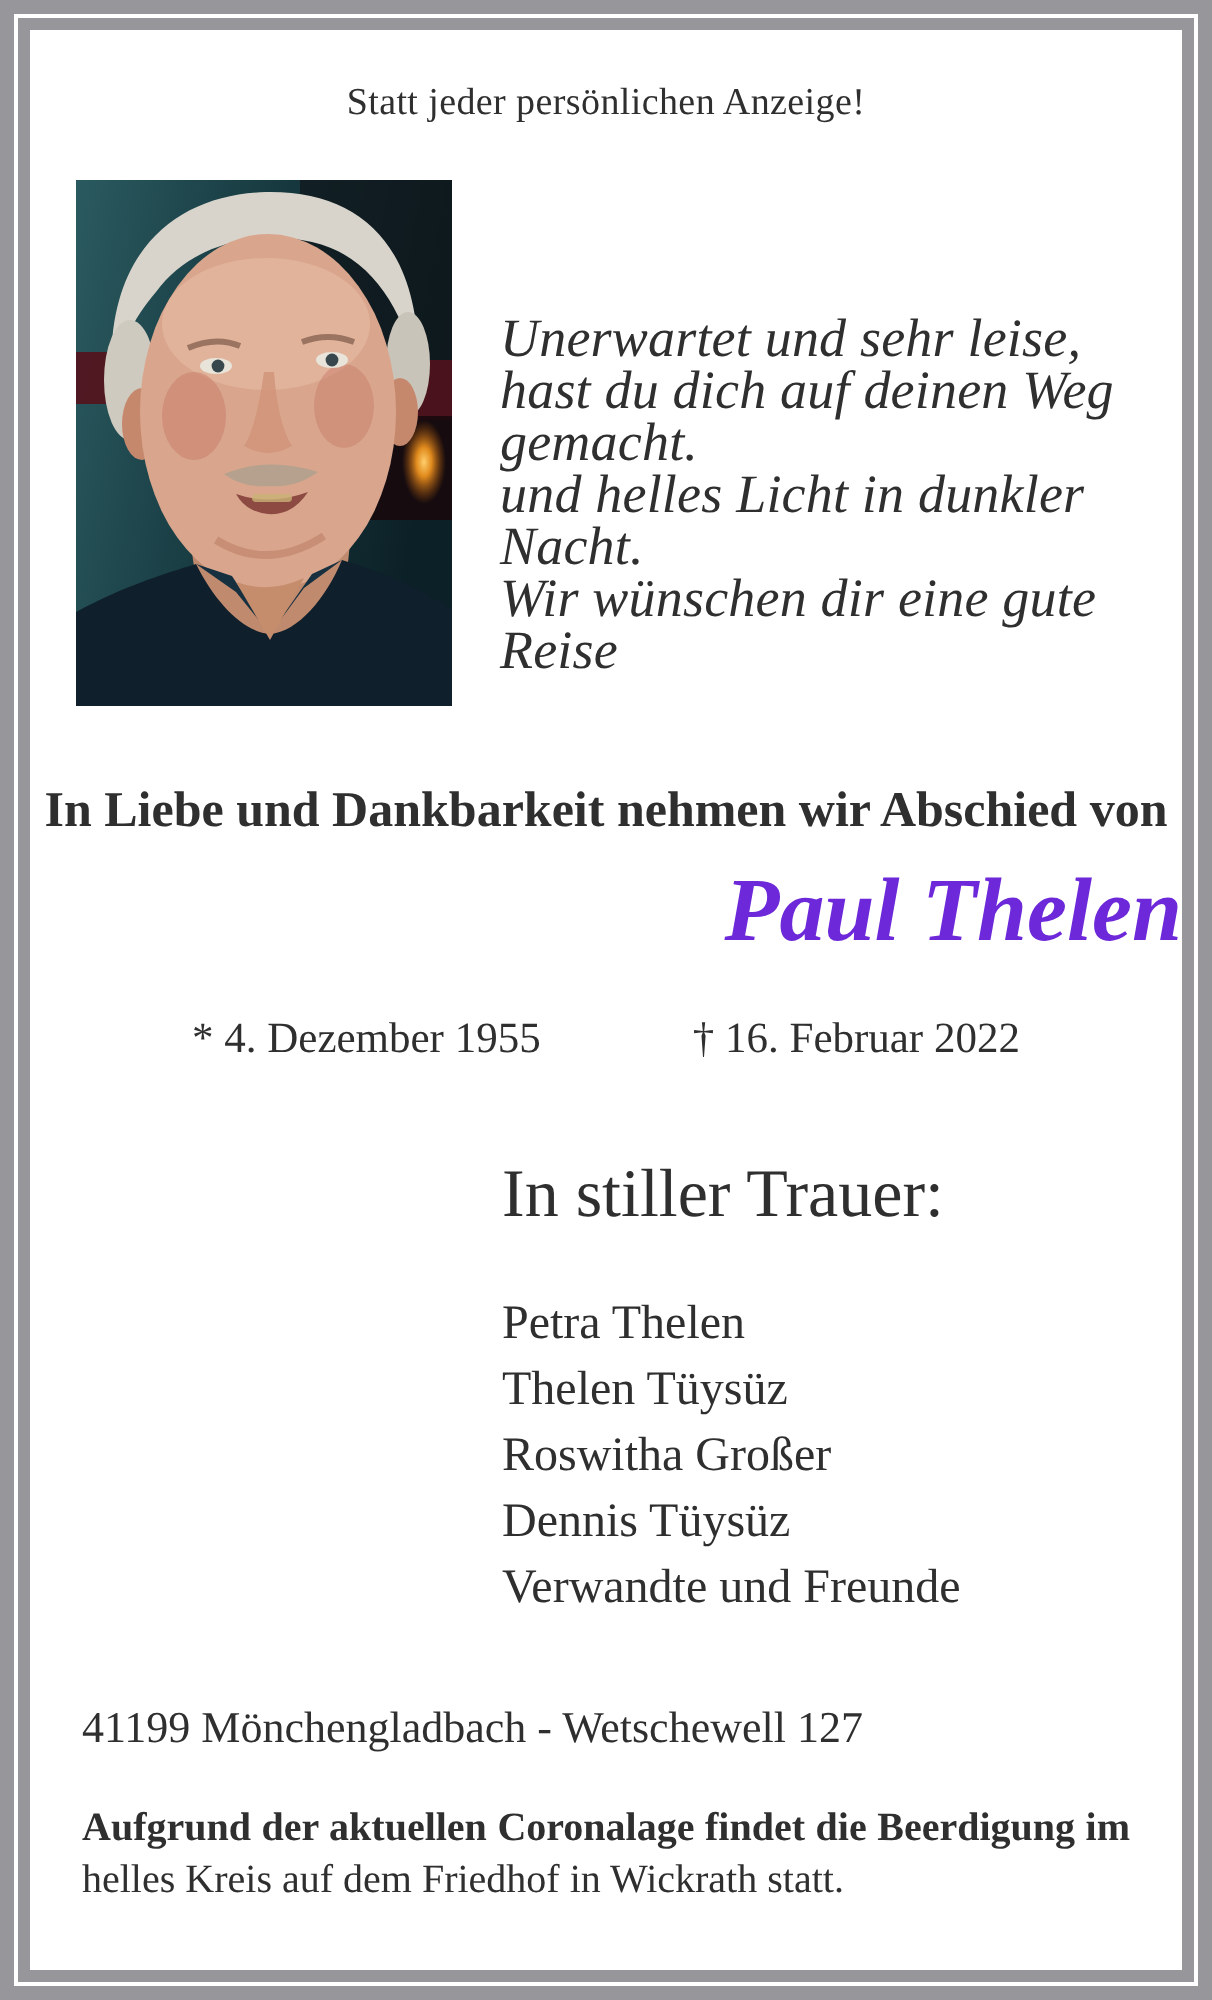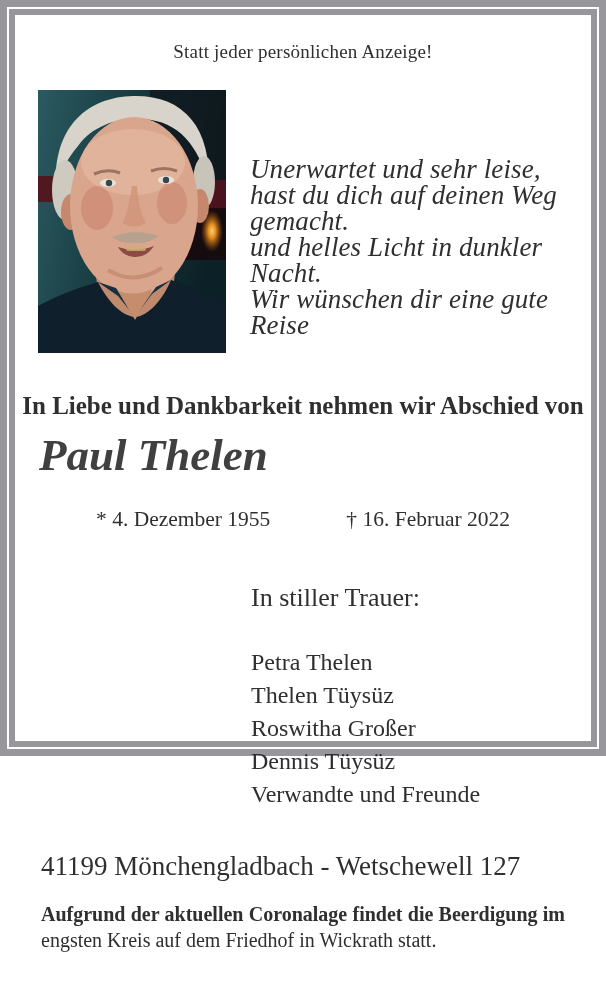--- a/index.html
+++ b/index.html
@@ -2,21 +2,21 @@
 <html><head>
 <meta charset="utf-8">
 <style>
   html, body { margin: 0; padding: 0; background: #ffffff; }
   body {
     width: 606px; height: 1000px; overflow: hidden;
     font-family: "Liberation Serif", "DejaVu Serif", serif;
     color: #2f2f2f;
   }
   .card {
-    position: relative; width: 606px; height: 756px;
+    position: relative; width: 606px; height: 1000px;
     box-sizing: border-box; background: #ffffff;
     border: 7px solid #f97316;
   }
   .inner-frame {
     position: absolute; inset: 2px;
     border: 6px solid #97979b;
     background: #ffffff;
   }
   .abs { position: absolute; }
 
@@ -37,44 +37,44 @@
     letter-spacing: 0.1px;
   }
 
   .farewell {
     top: 377px; left: 0; right: 0;
     text-align: center; font-size: 25px; font-weight: bold;
   }
 
   .deceased-name {
     top: 414px; left: 0; right: 0;
-    text-align: left;
+    text-align: right;
     font-size: 45px; font-weight: bold; font-style: italic;
-    color: #404040;
+    color: #6d28d9;
     padding-left: 24px;
   }
 
   .dates {
     top: 492px; left: 0; right: 0;
     display: flex; justify-content: center; gap: 76px;
     font-size: 21.5px;
   }
 
   .mourning-header {
     left: 236px; top: 566px;
-    font-size: 26px; line-height: 33px;
+    font-size: 34px; line-height: 33px;
   }
   .mourners {
     left: 236px; top: 631px;
     font-size: 24px; line-height: 33px;
   }
 
   .address {
     left: 26px; top: 836px;
-    font-size: 27px;
+    font-size: 22px;
   }
 
   .funeral-note {
     left: 26px; top: 886px; width: 524px;
     font-size: 20px; line-height: 26px;
   }
   .funeral-note .justified-line {
     text-align: justify;
     text-align-last: justify;
     font-weight: bold;
@@ -172,17 +172,17 @@
       <div>Thelen Tüysüz</div>
       <div>Roswitha Großer</div>
       <div>Dennis Tüysüz</div>
       <div>Verwandte und Freunde</div>
     </div>
 
     <div class="abs address">41199 Mönchengladbach - Wetschewell 127</div>
 
     <div class="abs funeral-note">
       <div class="justified-line">Aufgrund der aktuellen Coronalage findet die Beerdigung im</div>
-      <div>engsten Kreis auf dem Friedhof in Wickrath statt.</div>
+      <div>helles Kreis auf dem Friedhof in Wickrath statt.</div>
     </div>
 
   </div>
 </div>
 
 </body></html>

